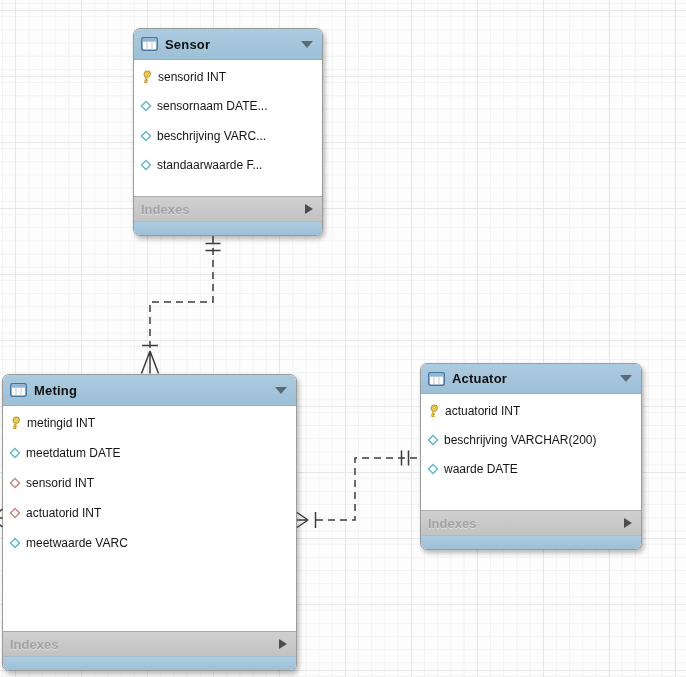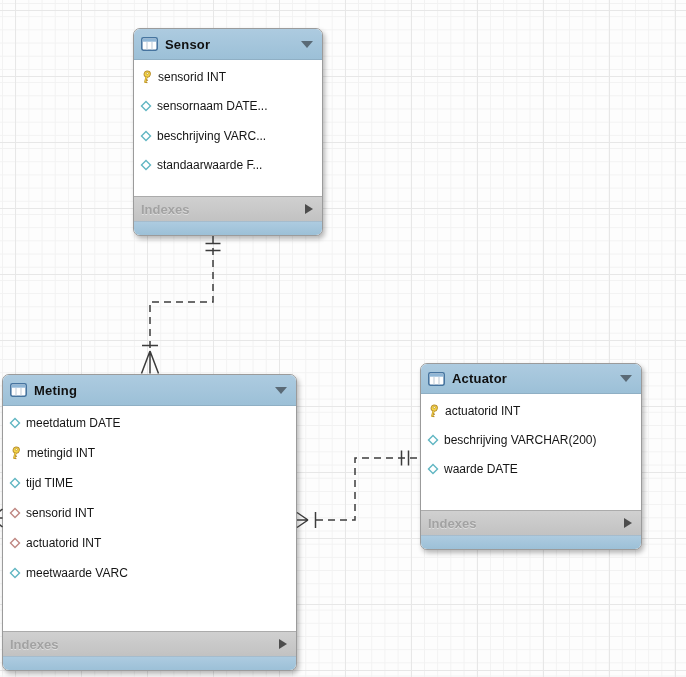--- a/index.html
+++ b/index.html
@@ -144,45 +144,37 @@
             <rect x="1.7" y="1.7" width="13.6" height="3" fill="#8fb6d6"></rect>
             <path d="M6 5v8 M11 5v8" stroke="#bcc9d5" stroke-width="1"></path>
           </svg>
       </span>
       <span class="t-title">Meting</span>
       <span class="t-collapse"></span>
     </div>
     <div class="t-body">
       <div class="t-row">
         <span class="ic">
-            <svg width="12" height="12" viewBox="0 0 12 12">
-              <rect x="2.8" y="2.8" width="6.4" height="6.4" fill="#ffffff" stroke="#62b7c3" stroke-width="1.4" transform="rotate(45 6 6)"></rect>
-            </svg>
-          </span>
-        <span>meetdatum DATE</span>
-      </div>
-      <div class="t-row">
-        <span class="ic">
             <svg width="13" height="14" viewBox="0 0 13 14" style="transform:rotate(14deg)">
               <circle cx="6.5" cy="4" r="3.1" fill="#f6d847" stroke="#b98f2d" stroke-width="1"></circle>
               <circle cx="6.5" cy="3.4" r="1.1" fill="#fffbe0" stroke="#b98f2d" stroke-width="0.6"></circle>
               <path d="M6.5 7v6" stroke="#b98f2d" stroke-width="2.2"></path>
               <path d="M6.5 7v6" stroke="#f6d847" stroke-width="1.1"></path>
               <path d="M6.5 10h2.2 M6.5 12.2h2.2" stroke="#b98f2d" stroke-width="1.3"></path>
             </svg>
           </span>
         <span>metingid INT</span>
       </div>
       <div class="t-row">
         <span class="ic">
             <svg width="12" height="12" viewBox="0 0 12 12">
               <rect x="2.8" y="2.8" width="6.4" height="6.4" fill="#ffffff" stroke="#62b7c3" stroke-width="1.4" transform="rotate(45 6 6)"></rect>
             </svg>
           </span>
-        <span>tijd TIME</span>
+        <span>meetdatum DATE</span>
       </div>
       <div class="t-row">
         <span class="ic">
             <svg width="12" height="12" viewBox="0 0 12 12">
               <rect x="2.8" y="2.8" width="6.4" height="6.4" fill="#ffffff" stroke="#c08883" stroke-width="1.4" transform="rotate(45 6 6)"></rect>
             </svg>
           </span>
         <span>sensorid INT</span>
       </div>
       <div class="t-row">

